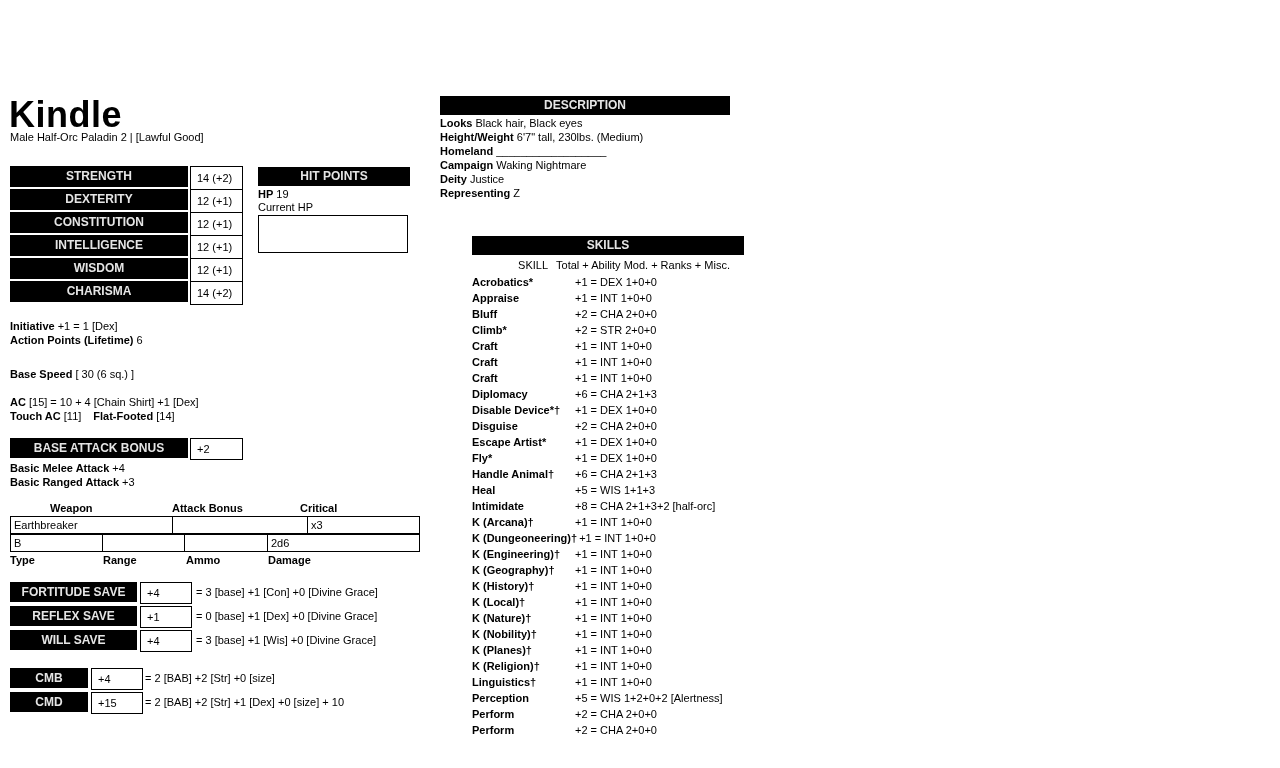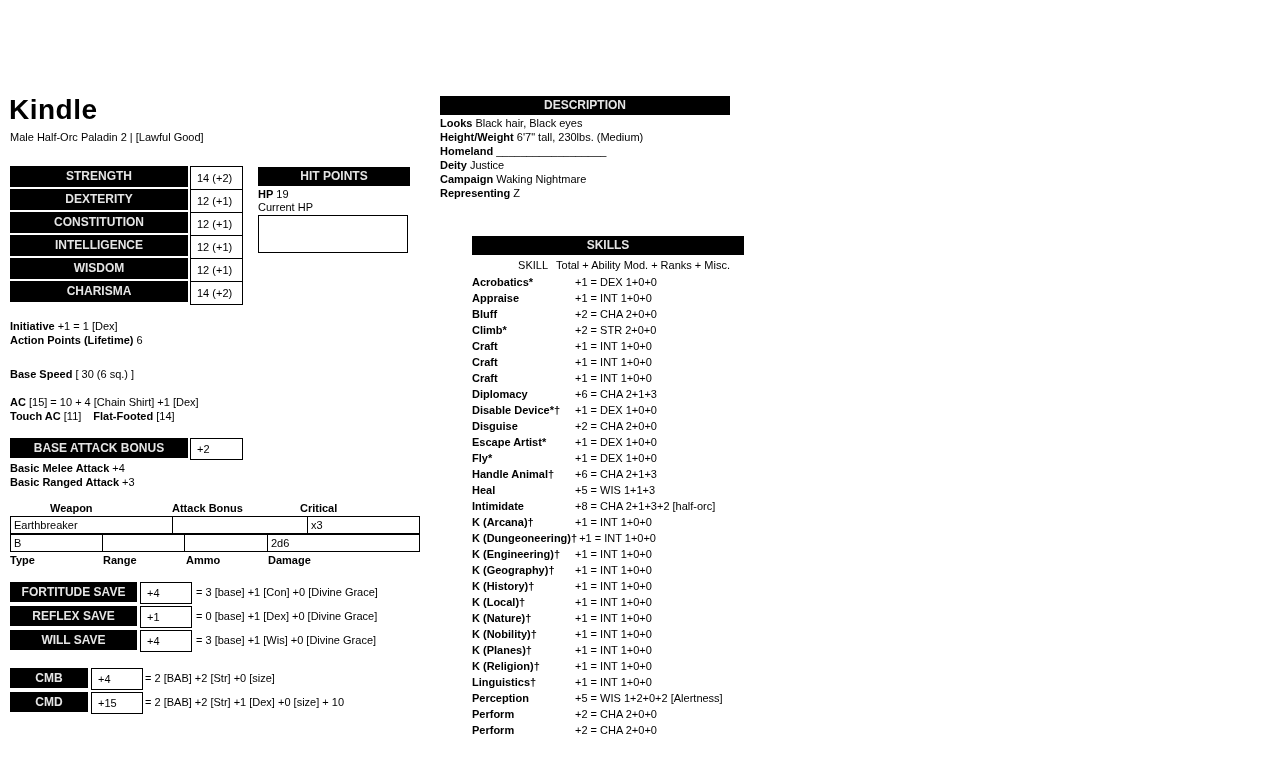--- a/index.html
+++ b/index.html
@@ -15,21 +15,21 @@
   .blackbar {
     background:#000; color:#e5e5e5; font-weight:bold; font-size:12px;
     text-align:center; overflow:hidden; white-space:nowrap;
   }
   .cellbox {
     background:#fff; border:1px solid #000; font-size:11px;
     padding-left:6px; white-space:nowrap; overflow:hidden;
   }
 
   
-  .title { font-size:28px; font-weight:bold; letter-spacing:0.5px;text-align:right; }
+  .title { font-size:36px; font-weight:bold; letter-spacing:0.5px;text-align:right; }
   .subtitle { font-size:11px; }
 
   
   .ab-row { position:relative; height:23px; width:243px; }
   .ab-bar { position:absolute; left:0; top:0; width:178px; height:21px; line-height:21px; }
   .ab-val { position:absolute; left:180px; top:0; width:53px; height:24px; line-height:22px; }
 
   
   .hp-bar { width:152px; height:19px; line-height:19px; }
   .hp-line { margin-top:2px; height:13px; line-height:13px; }
@@ -182,22 +182,22 @@
   </div>
   </div>
 
 <div class="abs" style="left:440px; top:96px; width:290px;">
   <div class="blackbar desc-bar">DESCRIPTION</div>
   <div class="desc-fields">
 
       <div class="desc-line"><span class="b">Looks</span> <span>Black hair, Black eyes</span></div>
       <div class="desc-line"><span class="b">Height/Weight</span> <span>6'7" tall, 230lbs. (Medium)</span></div>
       <div class="desc-line"><span class="b">Homeland</span> <span>__________________</span></div>
+      <div class="desc-line"><span class="b">Campaign</span> <span>Waking Nightmare</span></div>
       <div class="desc-line"><span class="b">Deity</span> <span>Justice</span></div>
-      <div class="desc-line"><span class="b">Campaign</span> <span>Waking Nightmare</span></div>
       <div class="desc-line"><span class="b">Representing</span> <span>Z</span></div>
     </div>
 </div>
 
 <div class="abs" style="left:472px; top:236px; width:258px;">
   <div class="blackbar sk-bar">SKILLS</div>
   <div class="sk-colhdr">
     <span class="sk-colname">SKILL</span>
     <span class="sk-colrest">Total + Ability Mod. + Ranks + Misc.</span>
   </div>

